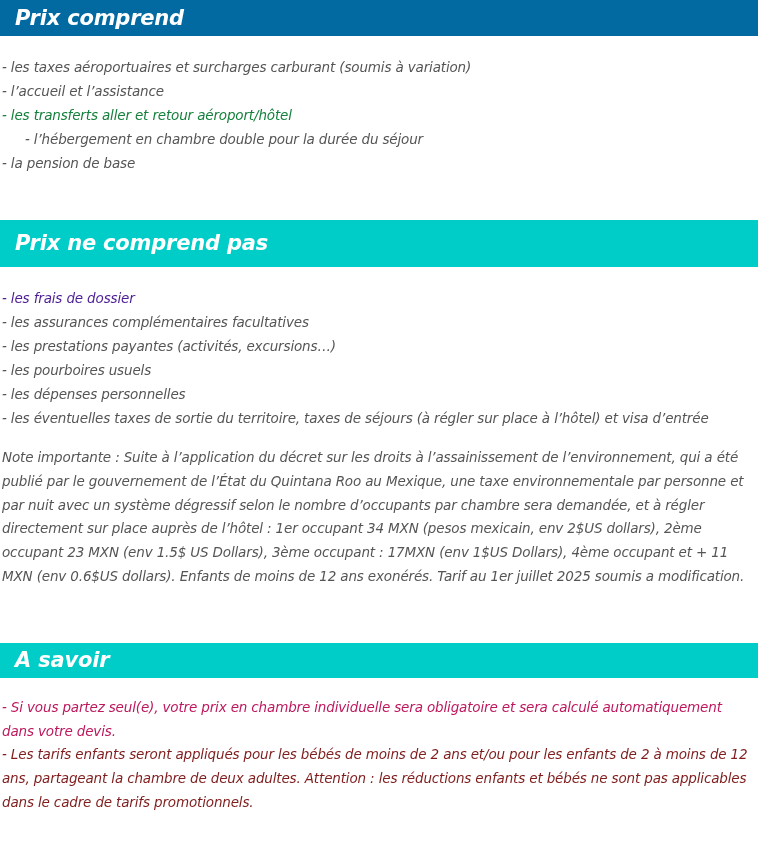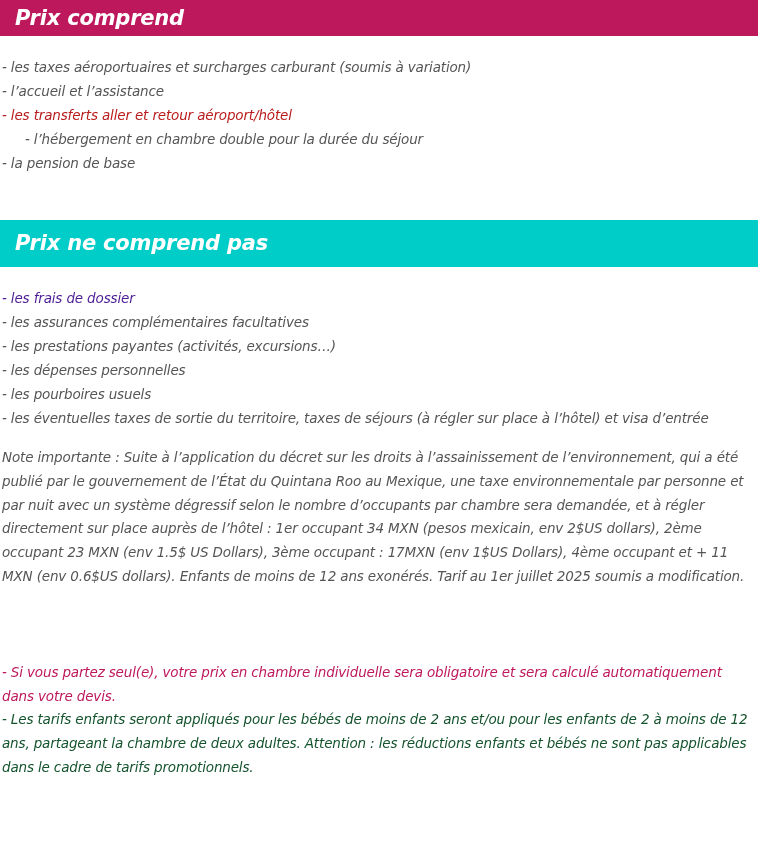--- a/index.html
+++ b/index.html
@@ -71,58 +71,61 @@
   .gap-after-bar-3 { height: 18px; }
   .gap-sections-1  { height: 45px; }
   .gap-before-note { height: 16px; }
   .gap-sections-2  { height: 54px; }
 </style>
 </head>
 <body>
 
 <div class="page">
 
-  <div class="section-bar" id="bar-prix-comprend" style="background: #be185d; align-items: center;">
+  <div class="section-bar" id="bar-prix-comprend" style="background: #0369a1; align-items: center;">
     <span class="section-bar-title" style="color: rgb(255, 255, 255);">Prix comprend</span>
   </div>
 
   <div class="gap-after-bar-1"></div>
 
   <div class="section-body">
     <div class="line-item" style="color: rgb(85, 85, 85);">- les taxes aéroportuaires et surcharges carburant (soumis à variation)</div>
     <div class="line-item" style="color: rgb(85, 85, 85);">- l’accueil et l’assistance</div>
-    <div class="line-item" style="color: #b91c1c;">- les transferts aller et retour aéroport/hôtel</div>
+    <div class="line-item" style="color: #15803d;">- les transferts aller et retour aéroport/hôtel</div>
     <div class="line-item" style="color: rgb(85, 85, 85); margin-left: 23px;">- l’hébergement en chambre double pour la durée du séjour</div>
     <div class="line-item" style="color: rgb(85, 85, 85);">- la pension de base</div>
   </div>
 
   <div class="gap-sections-1"></div>
 
   <div class="section-bar" id="bar-prix-ne-comprend" style="background: rgb(0, 204, 200);">
     <span class="section-bar-title" style="color: rgb(255, 255, 255);">Prix ne comprend pas</span>
   </div>
 
   <div class="gap-after-bar-2"></div>
 
   <div class="section-body">
     <div class="line-item" style="color: #4c1d95;">- les frais de dossier</div>
     <div class="line-item" style="color: rgb(85, 85, 85);">- les assurances complémentaires facultatives</div>
     <div class="line-item" style="color: rgb(85, 85, 85);">- les prestations payantes (activités, excursions…)</div>
+    <div class="line-item" style="color: rgb(85, 85, 85);">- les pourboires usuels</div>
     <div class="line-item" style="color: rgb(85, 85, 85);">- les dépenses personnelles</div>
-    <div class="line-item" style="color: rgb(85, 85, 85);">- les pourboires usuels</div>
     <div class="line-item" style="color: rgb(85, 85, 85);">- les éventuelles taxes de sortie du territoire, taxes de séjours (à régler sur place à l’hôtel) et visa d’entrée</div>
 
     <div class="gap-before-note"></div>
 
     <div class="para" style="color: rgb(85, 85, 85);">Note importante : Suite à l’application du décret sur les droits à l’assainissement de l’environnement, qui a été publié par le gouvernement de l’État du Quintana Roo au Mexique, une taxe environnementale par personne et par nuit avec un système dégressif selon le nombre d’occupants par chambre sera demandée, et à régler directement sur place auprès de l’hôtel : 1er occupant 34 MXN (pesos mexicain, env 2$US dollars), 2ème occupant 23 MXN (env 1.5$ US Dollars), 3ème occupant : 17MXN (env 1$US Dollars), 4ème occupant et + 11 MXN (env 0.6$US dollars). Enfants de moins de 12 ans exonérés. Tarif au 1er juillet 2025 soumis a modification.</div>
   </div>
 
   <div class="gap-sections-2"></div>
 
+  <div class="section-bar" id="bar-a-savoir" style="background: rgb(0, 204, 200);">
+    <span class="section-bar-title" style="color: rgb(255, 255, 255);">A savoir</span>
+  </div>
 
   <div class="gap-after-bar-3"></div>
 
   <div class="section-body">
     <div class="para" style="color: #be185d;">- Si vous partez seul(e), votre prix en chambre individuelle sera obligatoire et sera calculé automatiquement dans votre devis.</div>
-    <div class="para" style="color: #14532d;">- Les tarifs enfants seront appliqués pour les bébés de moins de 2 ans et/ou pour les enfants de 2 à moins de 12 ans, partageant la chambre de deux adultes. Attention : les réductions enfants et bébés ne sont pas applicables dans le cadre de tarifs promotionnels.</div>
+    <div class="para" style="color: #7f1d1d;">- Les tarifs enfants seront appliqués pour les bébés de moins de 2 ans et/ou pour les enfants de 2 à moins de 12 ans, partageant la chambre de deux adultes. Attention : les réductions enfants et bébés ne sont pas applicables dans le cadre de tarifs promotionnels.</div>
   </div>
 
 </div>
 
 </body></html>

